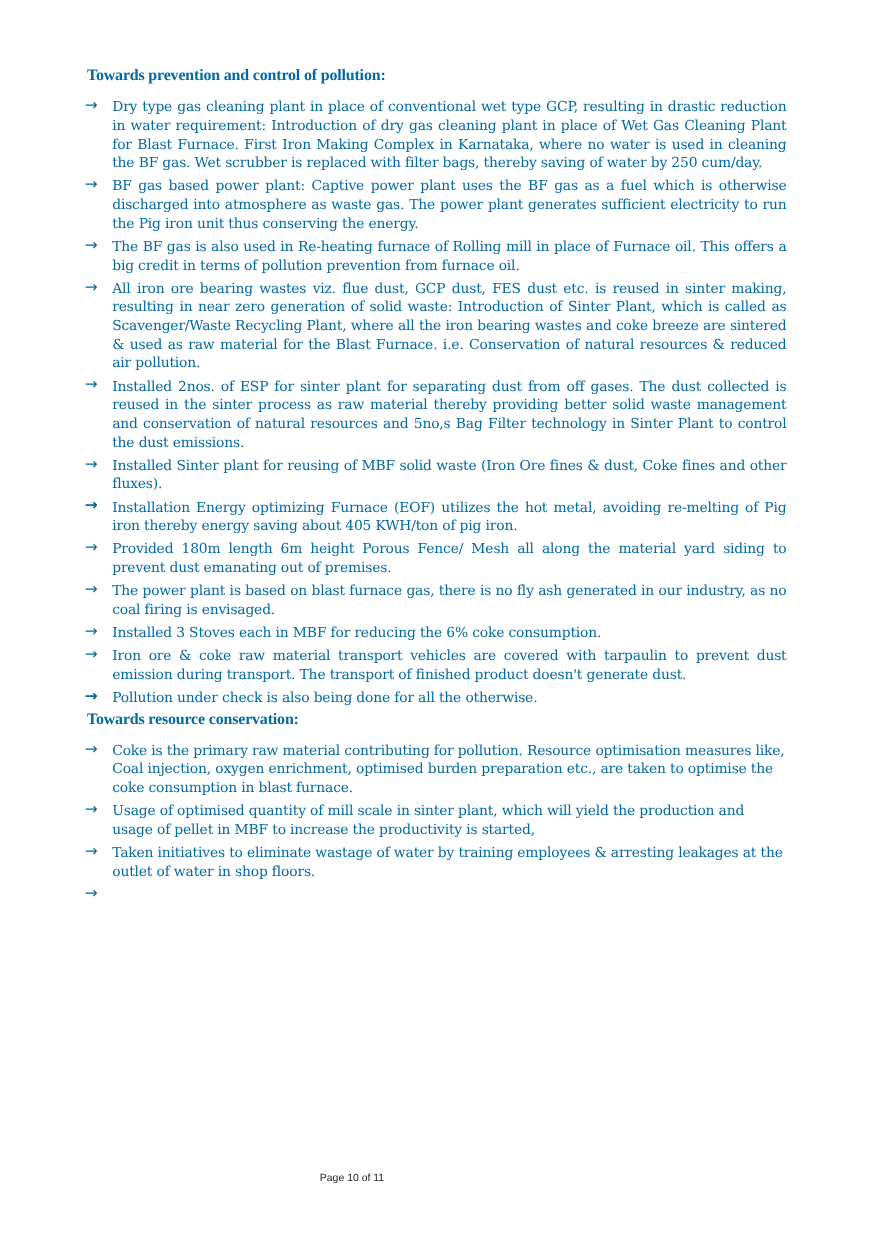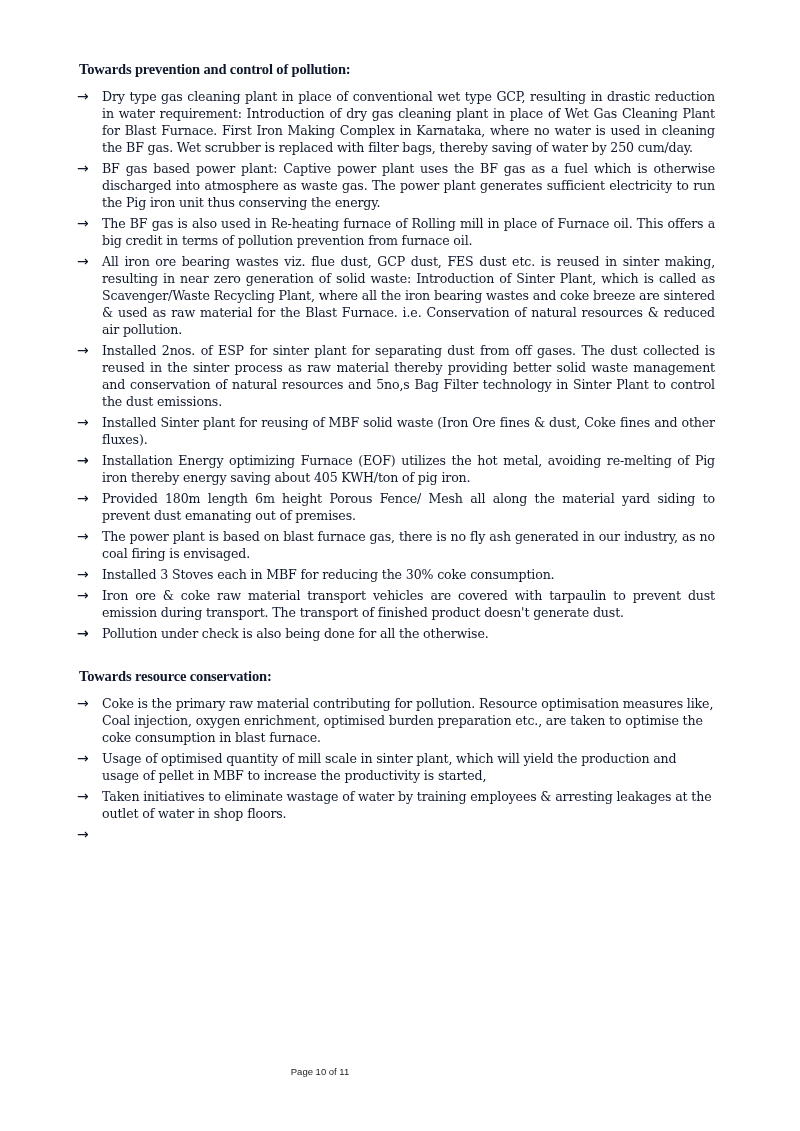--- a/index.html
+++ b/index.html
@@ -1,27 +1,27 @@
 <!DOCTYPE html>
 <html><head>
 <meta charset="utf-8">
 <style>
   html, body { margin: 0; padding: 0; background: #ffffff; }
   body { width: 800px; height: 1131px; position: relative; overflow: hidden; }
   .page {
     position: absolute; left: 79px; top: 61px; width: 636px;
     font-family: "DejaVu Serif", "Liberation Serif", serif;
-    font-size: 12.6px; line-height: 17px; color: #0f172a;
+    font-size: 12.6px; line-height: 17px; color: #0369a1;
     letter-spacing: -0.15px;
   }
   .heading {
     font-family: "Liberation Serif", "DejaVu Serif", serif;
     font-weight: bold; font-size: 14.5px; line-height: 17px; margin: 0 0 10px 0;
   }
-  .heading.second { margin-top: 26px; }
+  .heading.second { margin-top: 4px; }
   ul.bullets { list-style: none; margin: 0; padding: 0; }
   ul.bullets li {
     position: relative; padding-left: 23px; margin: 0 0 4px 0;
     text-align: justify;
   }
   ul.bullets.left li { text-align: left; }
   .arrow {
     position: absolute; left: -2px; top: 0; font-size: 14px; line-height: 17px;
     font-family: "DejaVu Sans", sans-serif;
   }
@@ -39,21 +39,21 @@
     <li><span class="arrow">→</span><span>Dry type gas cleaning plant in place of conventional wet type GCP, resulting in drastic reduction in water requirement: Introduction of dry gas cleaning plant in place of Wet Gas Cleaning Plant for Blast Furnace. First Iron Making Complex in Karnataka, where no water is used in cleaning the BF gas. Wet scrubber is replaced with filter bags, thereby saving of water by 250 cum/day.</span></li>
     <li><span class="arrow">→</span><span>BF gas based power plant:  Captive power plant uses the BF gas as a fuel which is otherwise discharged into atmosphere as waste gas. The power plant generates sufficient electricity to run the Pig iron unit thus conserving the energy.</span></li>
     <li><span class="arrow">→</span><span>The BF gas is also used in Re-heating furnace of Rolling mill in place of Furnace oil. This offers a big credit in terms of pollution prevention from furnace oil.</span></li>
     <li><span class="arrow">→</span><span>All iron ore bearing wastes viz. flue dust, GCP dust, FES dust etc. is reused in sinter making, resulting in near zero generation of solid waste: Introduction of Sinter Plant, which is called as Scavenger/Waste Recycling Plant, where all the iron bearing wastes and coke breeze are sintered &amp; used as raw material for the Blast Furnace. i.e. Conservation of natural resources &amp; reduced air pollution.</span></li>
     <li><span class="arrow">→</span><span> Installed 2nos. of ESP for sinter plant for separating dust from off gases.  The dust collected is reused in the sinter process as raw material thereby providing better solid waste management and conservation of natural resources and 5no,s Bag Filter technology in Sinter Plant to control the dust emissions.</span></li>
     <li><span class="arrow">→</span><span>Installed Sinter plant for reusing of MBF solid waste (Iron Ore fines &amp; dust, Coke fines and other fluxes).</span></li>
     <li><span class="arrow">→</span></li>
     <li><span class="arrow">→</span><span> Installation Energy optimizing Furnace (EOF) utilizes the hot metal, avoiding re-melting of Pig iron thereby energy saving about 405 KWH/ton of pig iron.</span></li>
     <li><span class="arrow">→</span><span>Provided 180m length 6m height Porous Fence/ Mesh all along the material yard siding to prevent dust emanating out of premises.</span></li>
     <li><span class="arrow">→</span><span>The power plant is based on blast furnace gas, there is no fly ash generated in our industry, as no coal firing is envisaged.</span></li>
-    <li><span class="arrow">→</span><span>Installed 3 Stoves each in MBF for reducing the 30% coke consumption.</span></li>
+    <li><span class="arrow">→</span><span>Installed 3 Stoves each in MBF for reducing the 6% coke consumption.</span></li>
     <li><span class="arrow">→</span><span>Iron ore &amp; coke raw material transport vehicles are covered with tarpaulin to prevent dust emission during transport. The transport of finished product doesn't generate dust.</span></li>
     <li><span class="arrow">→</span></li>
     <li><span class="arrow">→</span><span>Pollution under check is also being done for all the otherwise.</span></li>
   </ul>
 
   <div class="heading second">Towards resource conservation:</div>
   <ul class="bullets left">
     <li><span class="arrow">→</span><span>Coke is the primary raw material contributing for pollution. Resource optimisation measures like, Coal injection, oxygen enrichment, optimised burden preparation etc., are taken to optimise the coke consumption in blast furnace.</span></li>
     <li><span class="arrow">→</span><span>Usage of optimised quantity of mill scale in sinter plant, which will yield the production and usage of pellet in MBF to increase the productivity is started,</span></li>
     <li><span class="arrow">→</span><span>Taken initiatives to eliminate wastage of water by training employees &amp; arresting leakages at the outlet of water in shop floors.</span></li>

